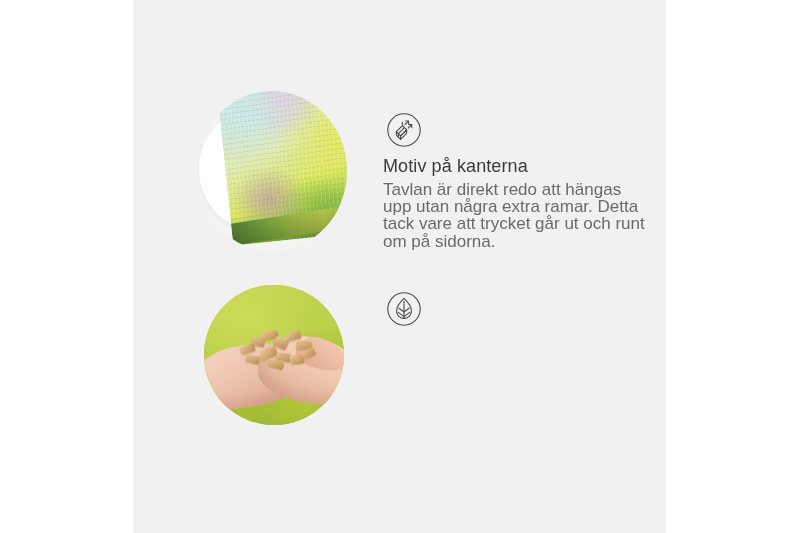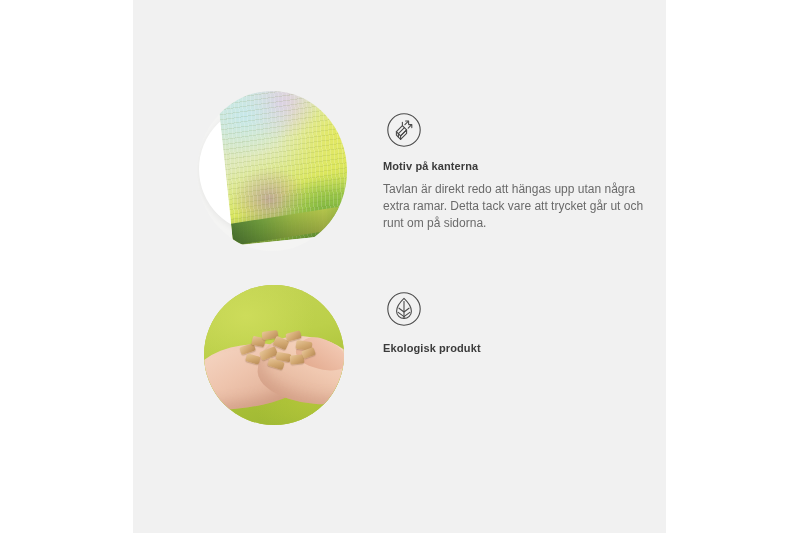--- a/index.html
+++ b/index.html
@@ -178,31 +178,31 @@
   .icon-wrap svg { display: block; }
 
   
   .txt-block { position: absolute; }
   .txt-a { left: 250px; top: 155px; width: 266px; }  
   .txt-b { left: 250px; top: 337px; width: 278px; }
 
   .feat-title {
     margin: 0 0 4px 0;
     font-family: "Liberation Sans", sans-serif;
-    font-size: 11px;
-    font-weight: 700;
+    font-size: 18px;
+    font-weight: 400;
     letter-spacing: 0.1px;
     color: #3b3b3b;
     line-height: 22px;
     white-space: nowrap;
   }
   .feat-body {
     margin: 0;
     font-family: "Liberation Sans", sans-serif;
-    font-size: 12px;
+    font-size: 17px;
     font-weight: 400;
     color: #6a6a6a;
     line-height: 17.2px;
   }
 </style>
 </head>
 <body>
 
 <div class="page">
 
@@ -276,18 +276,17 @@
                    C22.1 27.4 25.4 24.3 25.4 20.2 C25.4 16.0 22.9 12.0 18 7.4 Z"></path>
 
           <path d="M18 10.6 L18 27.4"></path>
 
           <path d="M13.0 17.2 L18 21.0 L23.0 17.2"></path>
           <path d="M12.2 21.4 L18 25.6 L23.8 21.4"></path>
         </svg>
       </div>
 
       <div class="txt-block txt-b">
-        <p class="feat-title">Ekologisk produkt</p>
       </div>
     </div>
 
   </div>
 </div>
 
 </body></html>

